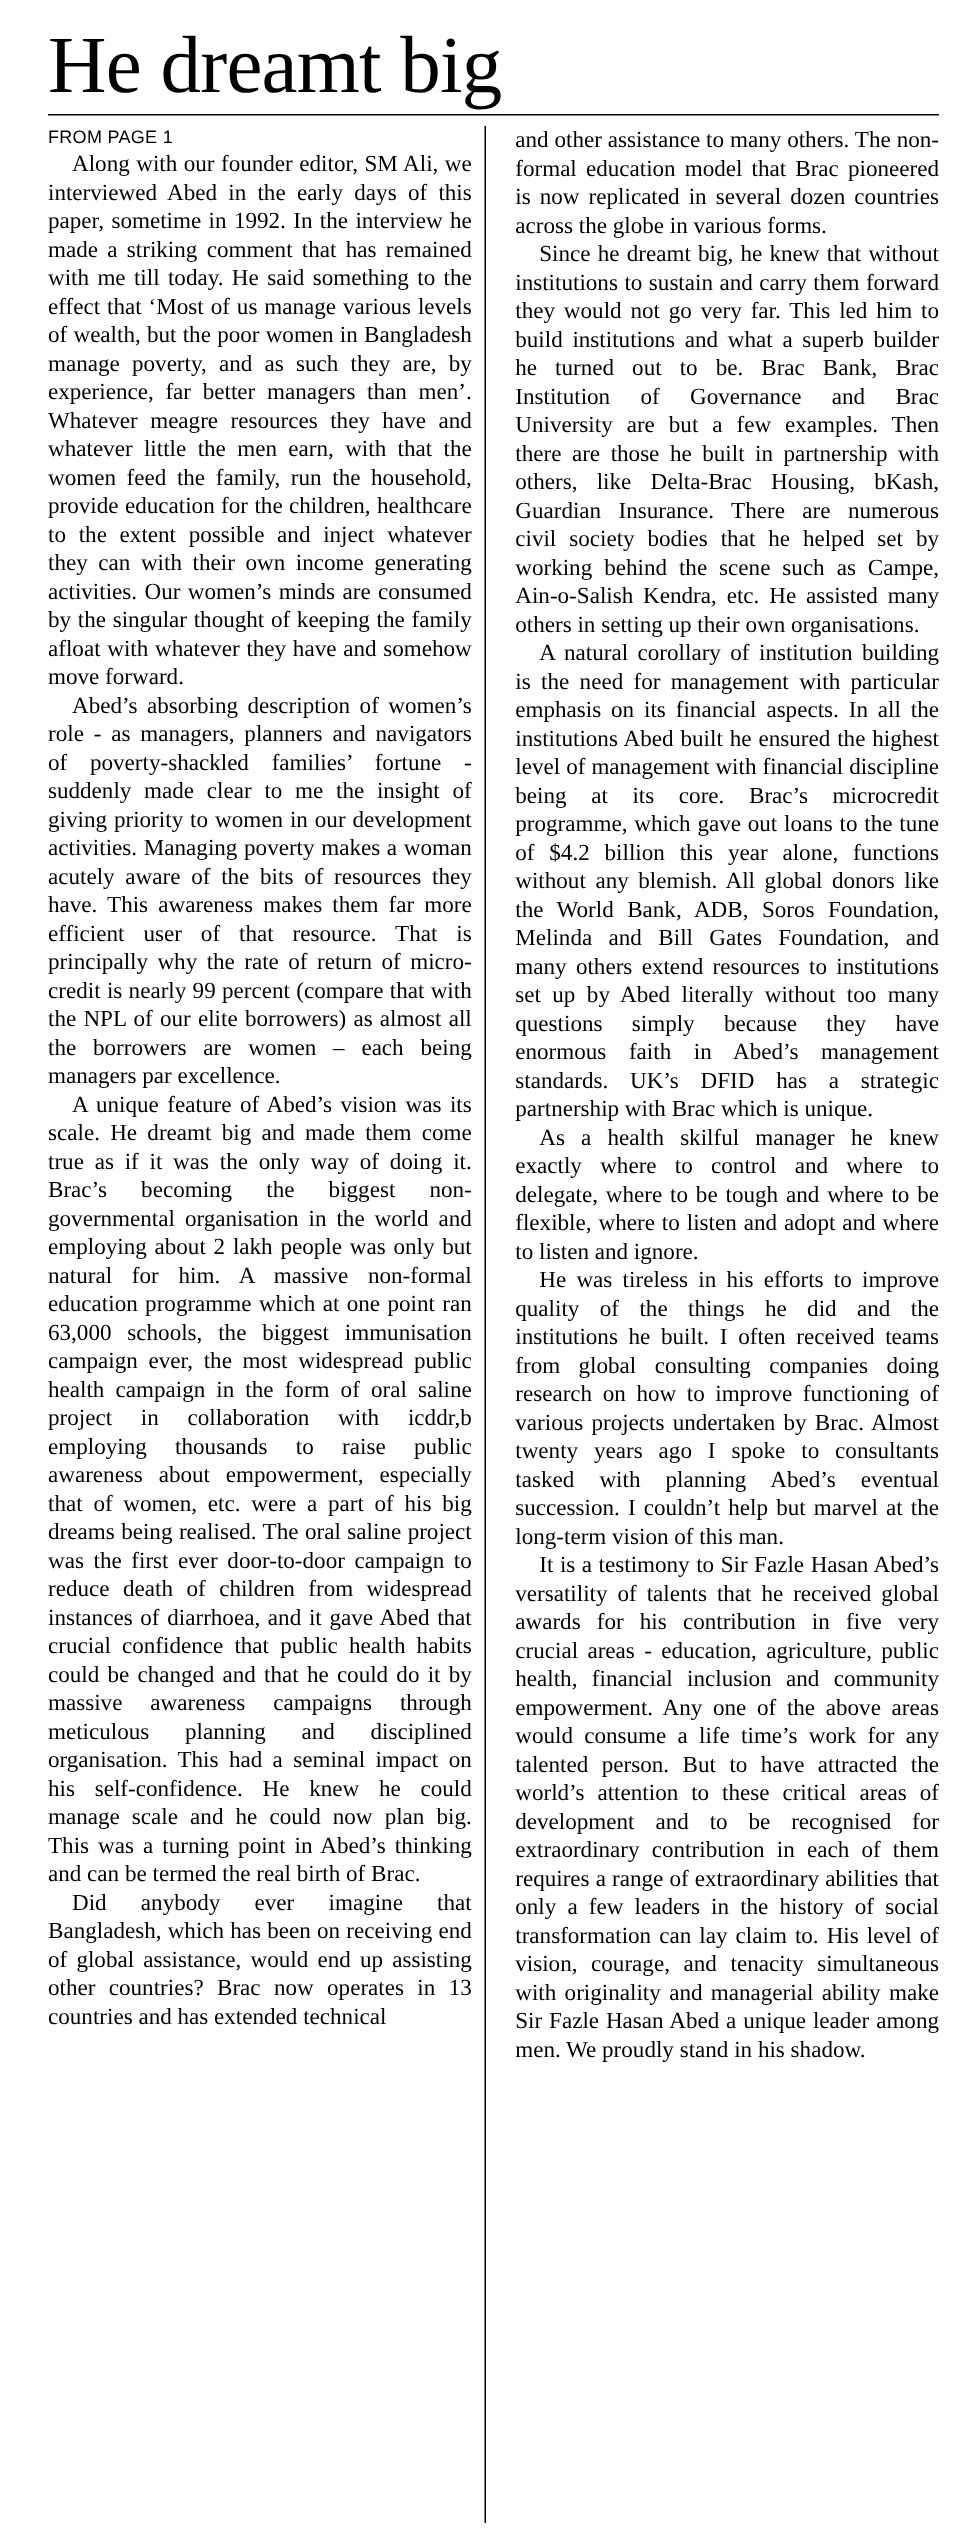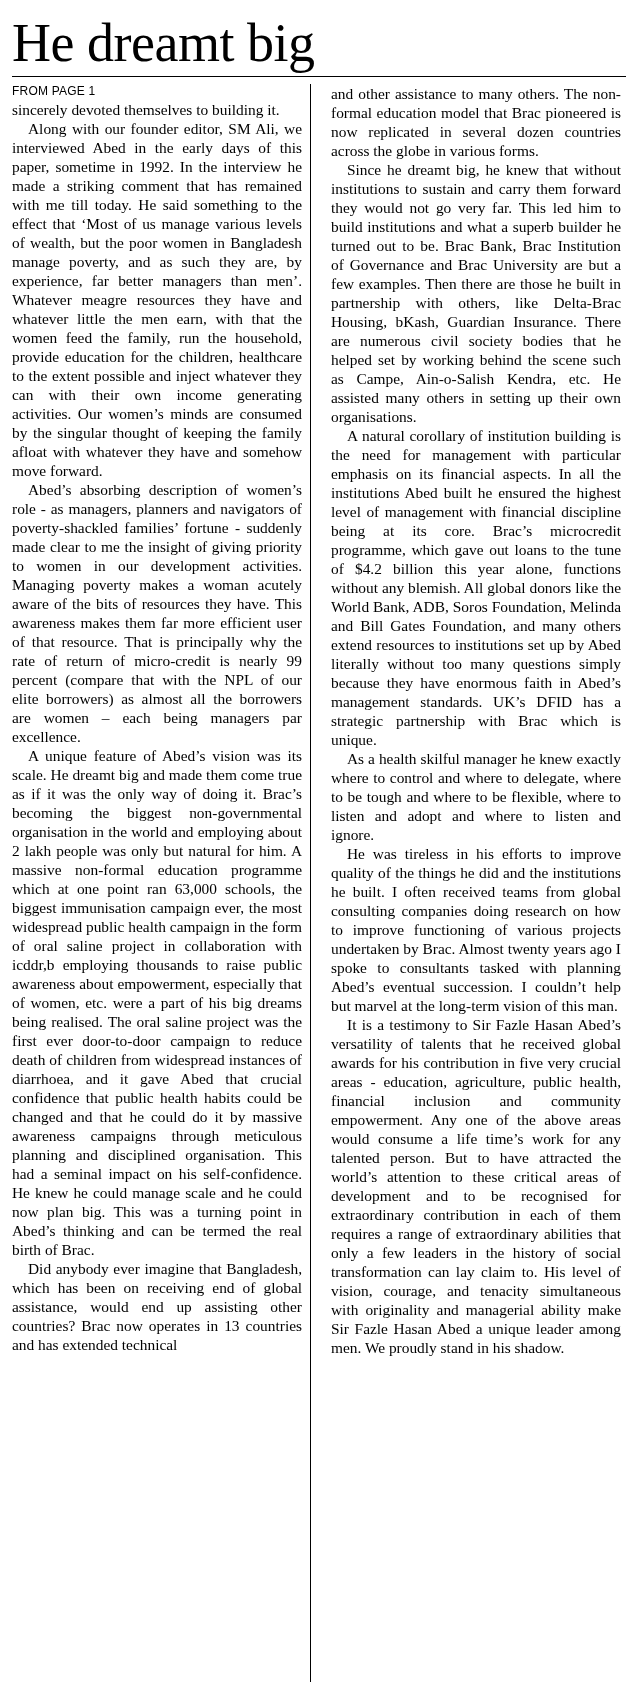--- a/index.html
+++ b/index.html
@@ -12,21 +12,21 @@
     height: 1694px;
     font-family: "Liberation Serif", serif;
     color: #000000;
     overflow: hidden;
   }
   .page {
     position: relative;
     width: 642px;
     height: 1694px;
     box-sizing: border-box;
-    padding: 14px 16px 0 12px;
+    padding: 14px 16px 0 32px;
   }
   .headline {
     font-family: "Liberation Serif", serif;
     font-size: 54px;
     line-height: 58px;
     font-weight: normal;
     letter-spacing: -0.5px;
     margin: 0 0 4px 0;
     padding: 0;
   }
@@ -78,21 +78,20 @@
 
 <div class="page">
 
   <h1 class="headline">He dreamt big</h1>
   <hr class="rule">
 
   <div class="columns">
 
     <div class="col left">
       <div class="kicker">FROM PAGE 1</div>
-      <p class="body">sincerely devoted themselves to building it.</p>
       <p class="body indent">Along with our founder editor, SM Ali, we interviewed Abed in the early days of this paper, sometime in 1992. In the interview he made a striking comment that has remained with me till today. He said something to the effect that ‘Most of us manage various levels of wealth, but the poor women in Bangladesh manage poverty, and as such they are, by experience, far better managers than men’. Whatever meagre resources they have and whatever little the men earn, with that the women feed the family, run the household, provide education for the children, healthcare to the extent possible and inject whatever they can with their own income generating activities. Our women’s minds are consumed by the singular thought of keeping the family afloat with whatever they have and somehow move forward.</p>
       <p class="body indent">Abed’s absorbing description of women’s role - as managers, planners and navigators of poverty-shackled families’ fortune - suddenly made clear to me the insight of giving priority to women in our development activities. Managing poverty makes a woman acutely aware of the bits of resources they have. This awareness makes them far more efficient user of that resource. That is principally why the rate of return of micro-credit is nearly 99 percent (compare that with the NPL of our elite borrowers) as almost all the borrowers are women – each being managers par excellence.</p>
       <p class="body indent">A unique feature of Abed’s vision was its scale. He dreamt big and made them come true as if it was the only way of doing it. Brac’s becoming the biggest non-governmental organisation in the world and employing about 2 lakh people was only but natural for him. A massive non-formal education programme which at one point ran 63,000 schools, the biggest immunisation campaign ever, the most widespread public health campaign in the form of oral saline project in collaboration with icddr,b employing thousands to raise public awareness about empowerment, especially that of women, etc. were a part of his big dreams being realised. The oral saline project was the first ever door-to-door campaign to reduce death of children from widespread instances of diarrhoea, and it gave Abed that crucial confidence that public health habits could be changed and that he could do it by massive awareness campaigns through meticulous planning and disciplined organisation. This had a seminal impact on his self-confidence. He knew he could manage scale and he could now plan big. This was a turning point in Abed’s thinking and can be termed the real birth of Brac.</p>
       <p class="body indent">Did anybody ever imagine that Bangladesh, which has been on receiving end of global assistance, would end up assisting other countries?  Brac now operates in 13 countries and has extended technical</p>
     </div>
 
     <div class="col right">
       <p class="body">and other assistance to many others. The non-formal education model that Brac pioneered is now replicated in several dozen countries across the globe in various forms.</p>
       <p class="body indent">Since he dreamt big, he knew that without institutions to sustain and carry them forward they would not go very far. This led him to build institutions and what a superb builder he turned out to be. Brac Bank, Brac Institution of Governance and Brac University are but a few examples. Then there are those he built in partnership with others, like Delta-Brac Housing, bKash, Guardian Insurance. There are numerous civil society bodies that he helped set by working behind the scene such as Campe, Ain-o-Salish Kendra, etc. He assisted many others in setting up their own organisations.</p>
       <p class="body indent">A natural corollary of institution building is the need for management with particular emphasis on its financial aspects. In all the institutions Abed built he ensured the highest level of management with financial discipline being at its core.   Brac’s microcredit programme, which gave out loans to the tune of $4.2 billion this year alone, functions without any blemish. All global donors like the World Bank, ADB, Soros Foundation, Melinda and Bill Gates Foundation, and many others extend resources to institutions set up by Abed literally without too many questions simply because they have enormous faith in Abed’s management standards.  UK’s DFID has a strategic partnership with Brac which is unique.</p>

